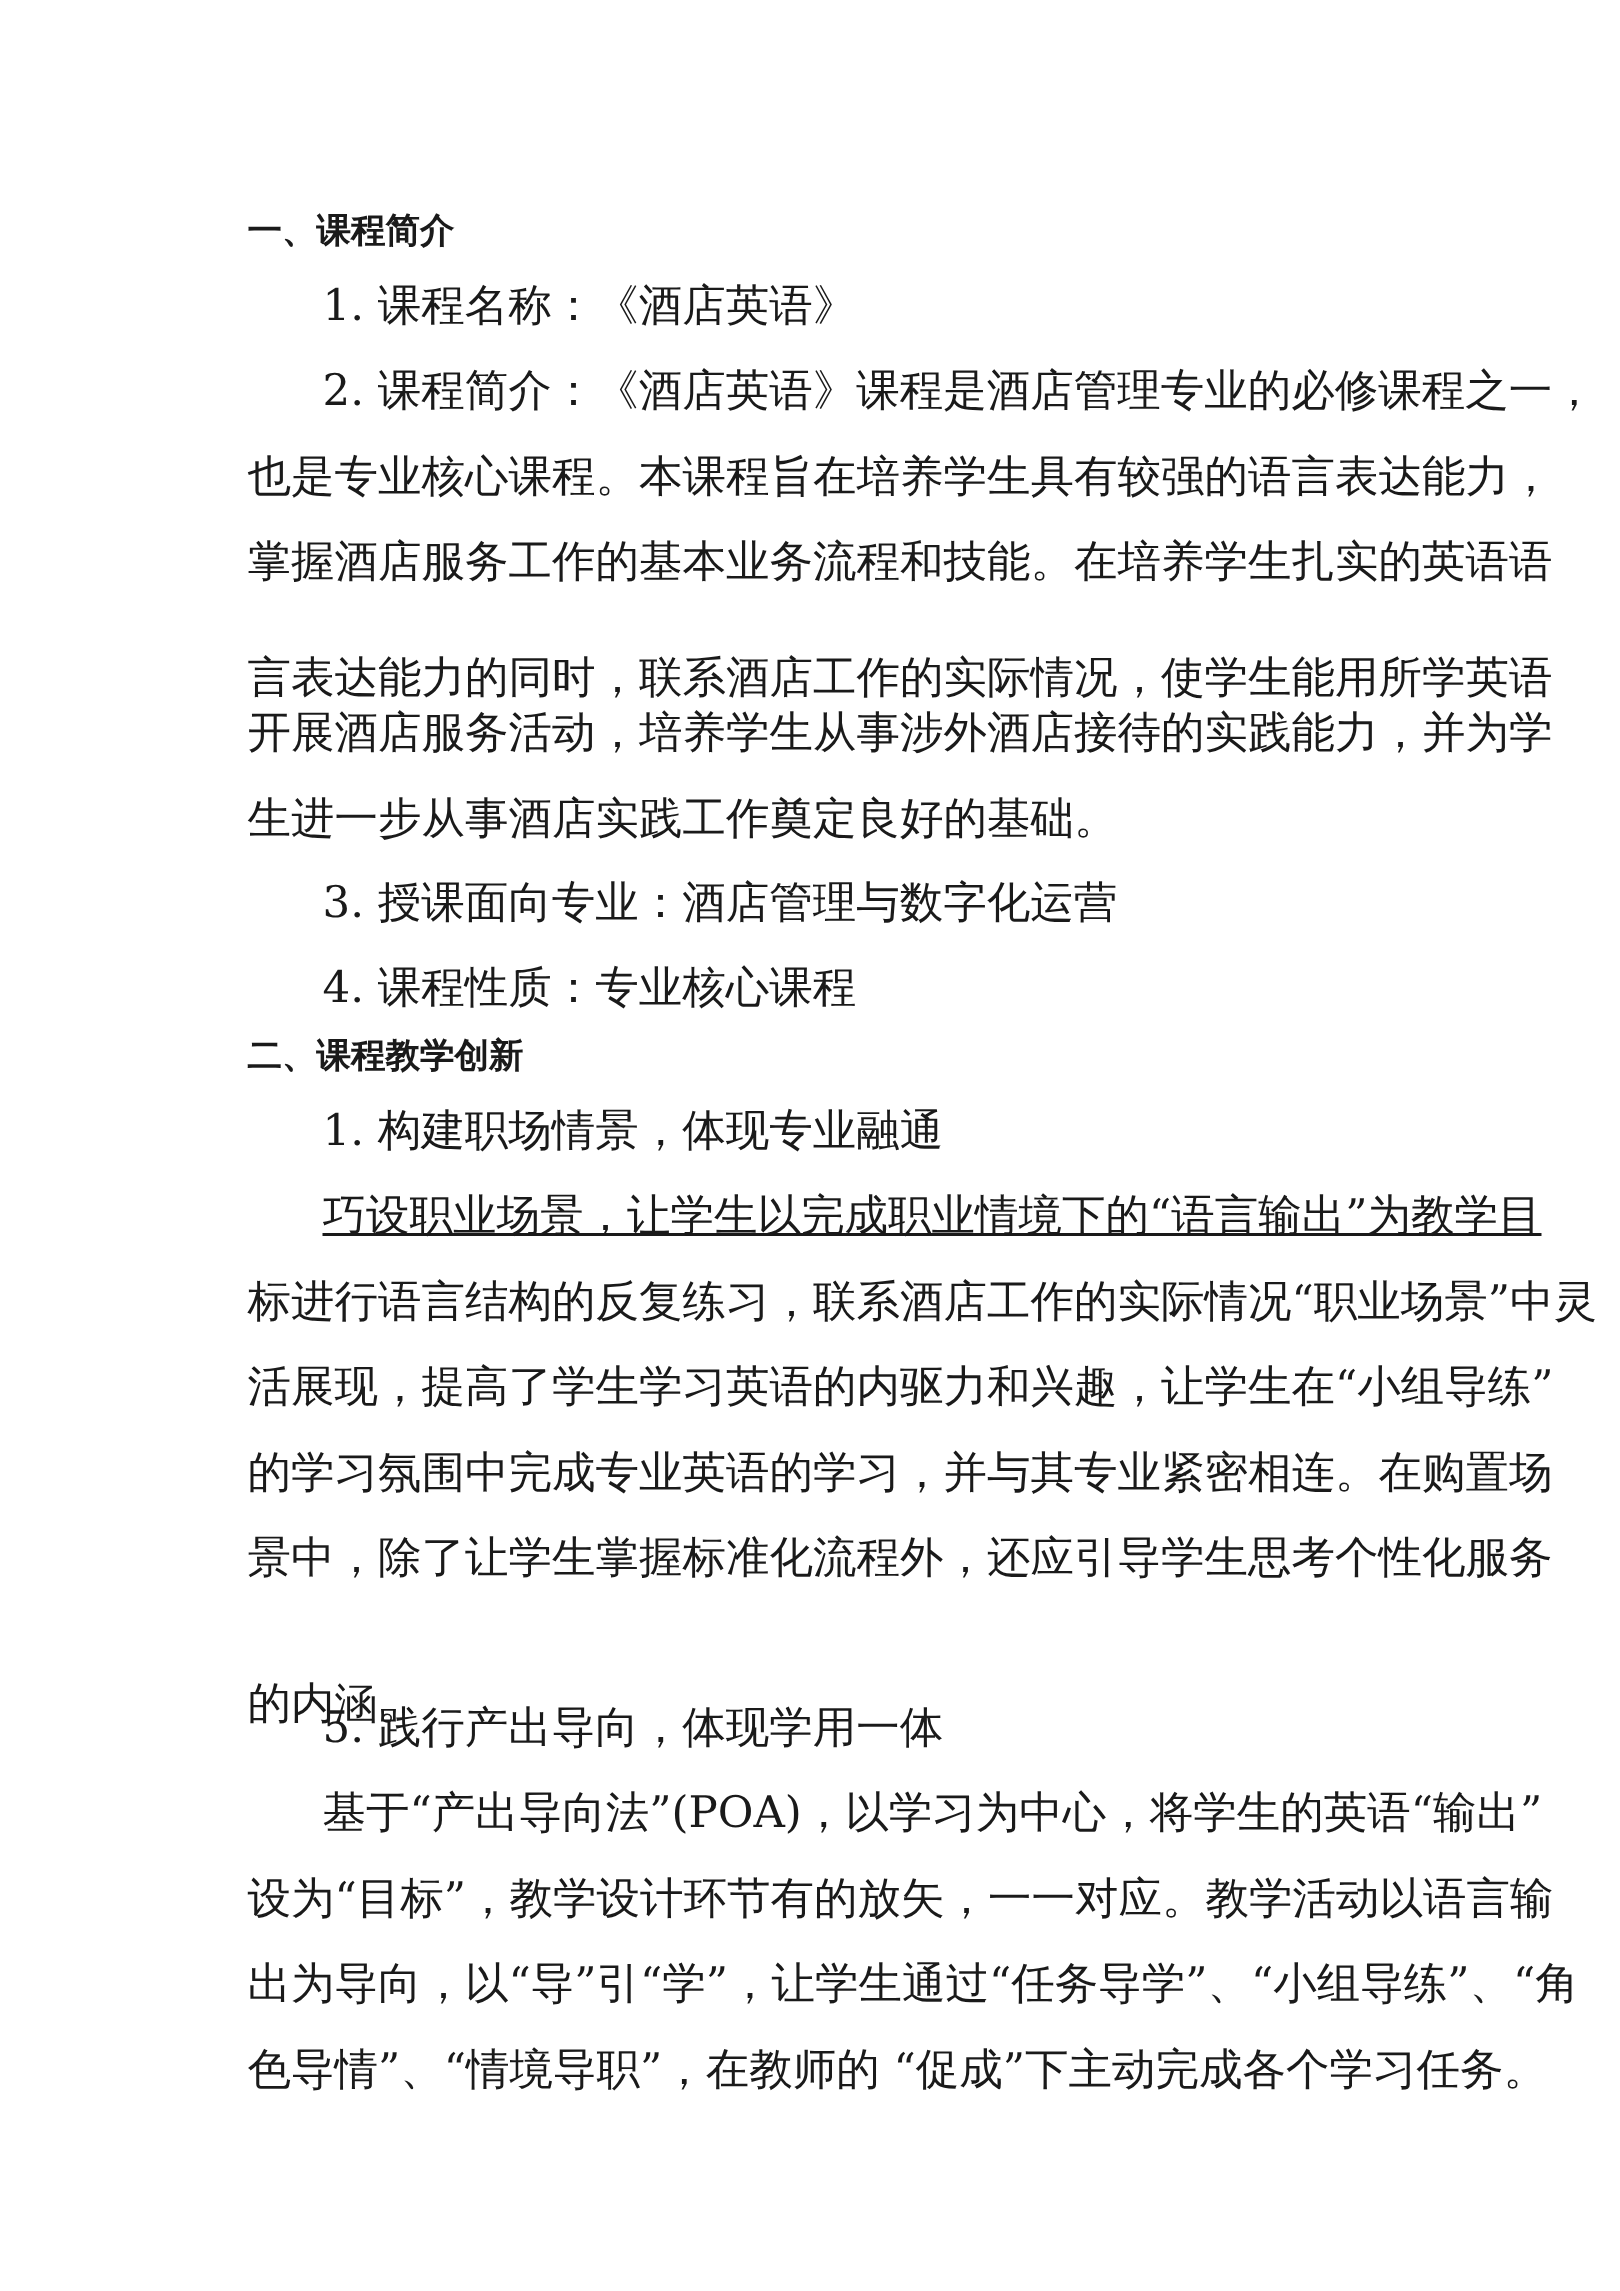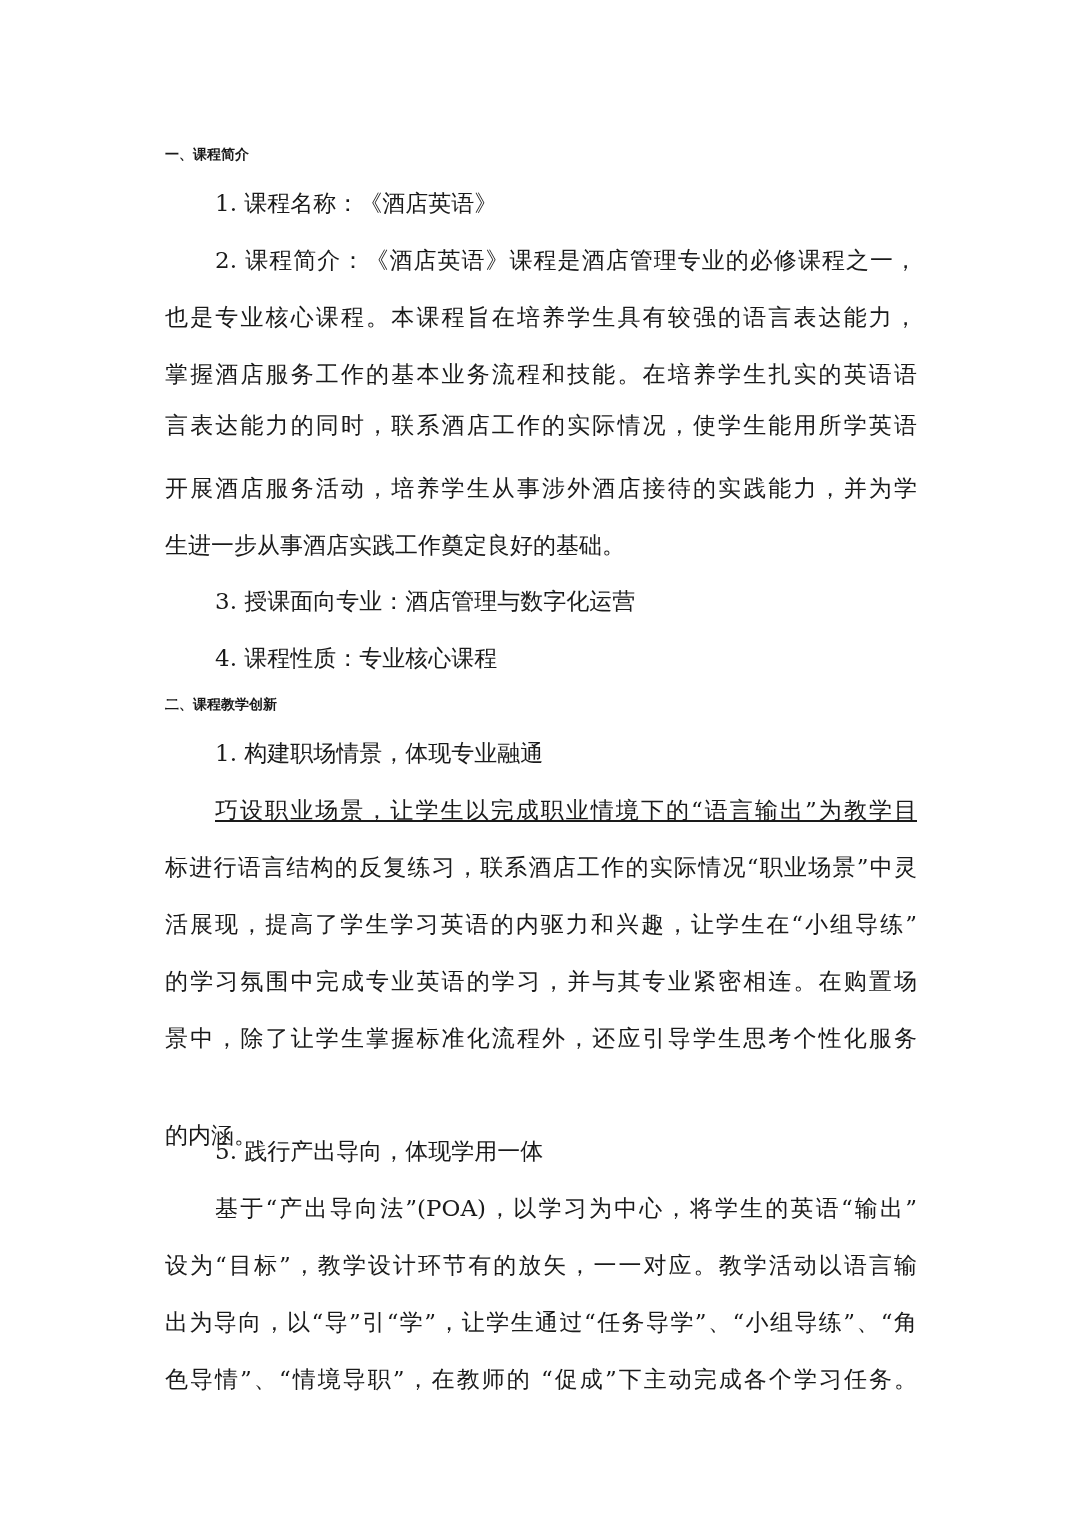--- a/index.html
+++ b/index.html
@@ -1,35 +1,35 @@
 <!DOCTYPE html>
 <html><head>
 <meta charset="utf-8">
 <style>
   html, body { margin: 0; padding: 0; background: #ffffff; }
   body { width: 1080px; height: 1527px; position: relative; overflow: hidden;
          font-family: "DejaVu Serif", "Liberation Serif", serif; color: #1a1a1a; }
   .page { position: absolute; left: 165px; top: 0; width: 752px; }
-  .line { position: absolute; left: 0; white-space: nowrap; font-size: 23px; line-height: 30px; }
-  .heading { position: absolute; left: 0; white-space: nowrap; font-size: 14px; line-height: 24px; font-weight: bold;
+  .line { position: absolute; left: 0; white-space: nowrap; font-size: 29px; line-height: 30px; }
+  .heading { position: absolute; left: 0; white-space: nowrap; font-size: 23px; line-height: 24px; font-weight: bold;
              font-family: "DejaVu Sans", "Liberation Sans", sans-serif; }
   .indent { left: 50px; }
   .justify { width: 752px; text-align: justify; text-align-last: justify; }
 </style>
 </head>
 <body>
 
 <div class="page">
 
   <div class="heading" style="top:142px">一、课程简介</div>
   <div class="line indent" style="top:188px">1. 课程名称：《酒店英语》</div>
   <div class="line indent" style="top:245px; width:702px; text-align:justify; text-align-last:justify;">2. 课程简介：《酒店英语》课程是酒店管理专业的必修课程之一，</div>
   <div class="line justify" style="top:302px">也是专业核心课程。本课程旨在培养学生具有较强的语言表达能力，</div>
   <div class="line justify" style="top:359px">掌握酒店服务工作的基本业务流程和技能。在培养学生扎实的英语语</div>
-  <div class="line justify" style="top:410px">言表达能力的同时，联系酒店工作的实际情况，使学生能用所学英语</div>
+  <div class="line justify" style="top:436px">言表达能力的同时，联系酒店工作的实际情况，使学生能用所学英语</div>
   <div class="line justify" style="top:473px">开展酒店服务活动，培养学生从事涉外酒店接待的实践能力，并为学</div>
   <div class="line" style="top:530px">生进一步从事酒店实践工作奠定良好的基础。</div>
   <div class="line indent" style="top:586px">3. 授课面向专业：酒店管理与数字化运营</div>
   <div class="line indent" style="top:643px">4. 课程性质：专业核心课程</div>
 
   <div class="heading" style="top:692px">二、课程教学创新</div>
   <div class="line indent" style="top:738px">1. 构建职场情景，体现专业融通</div>
   <div class="line indent" style="top:795px; width:702px; text-align:justify; text-align-last:justify;text-decoration:underline;">巧设职业场景，让学生以完成职业情境下的“语言输出”为教学目</div>
   <div class="line justify" style="top:852px">标进行语言结构的反复练习，联系酒店工作的实际情况“职业场景”中灵</div>
   <div class="line justify" style="top:909px">活展现，提高了学生学习英语的内驱力和兴趣，让学生在“小组导练”</div>

